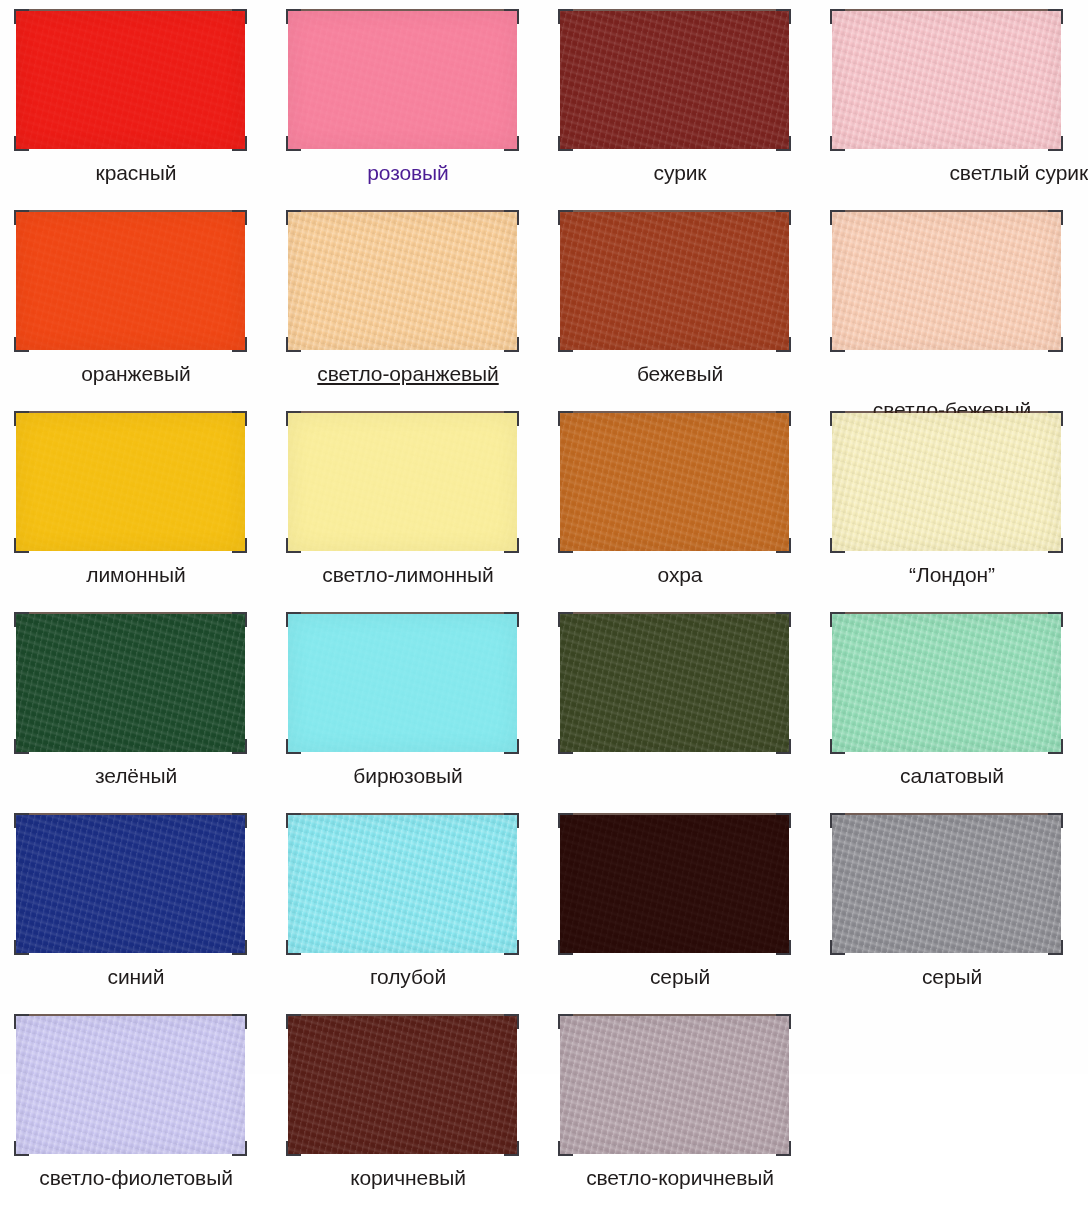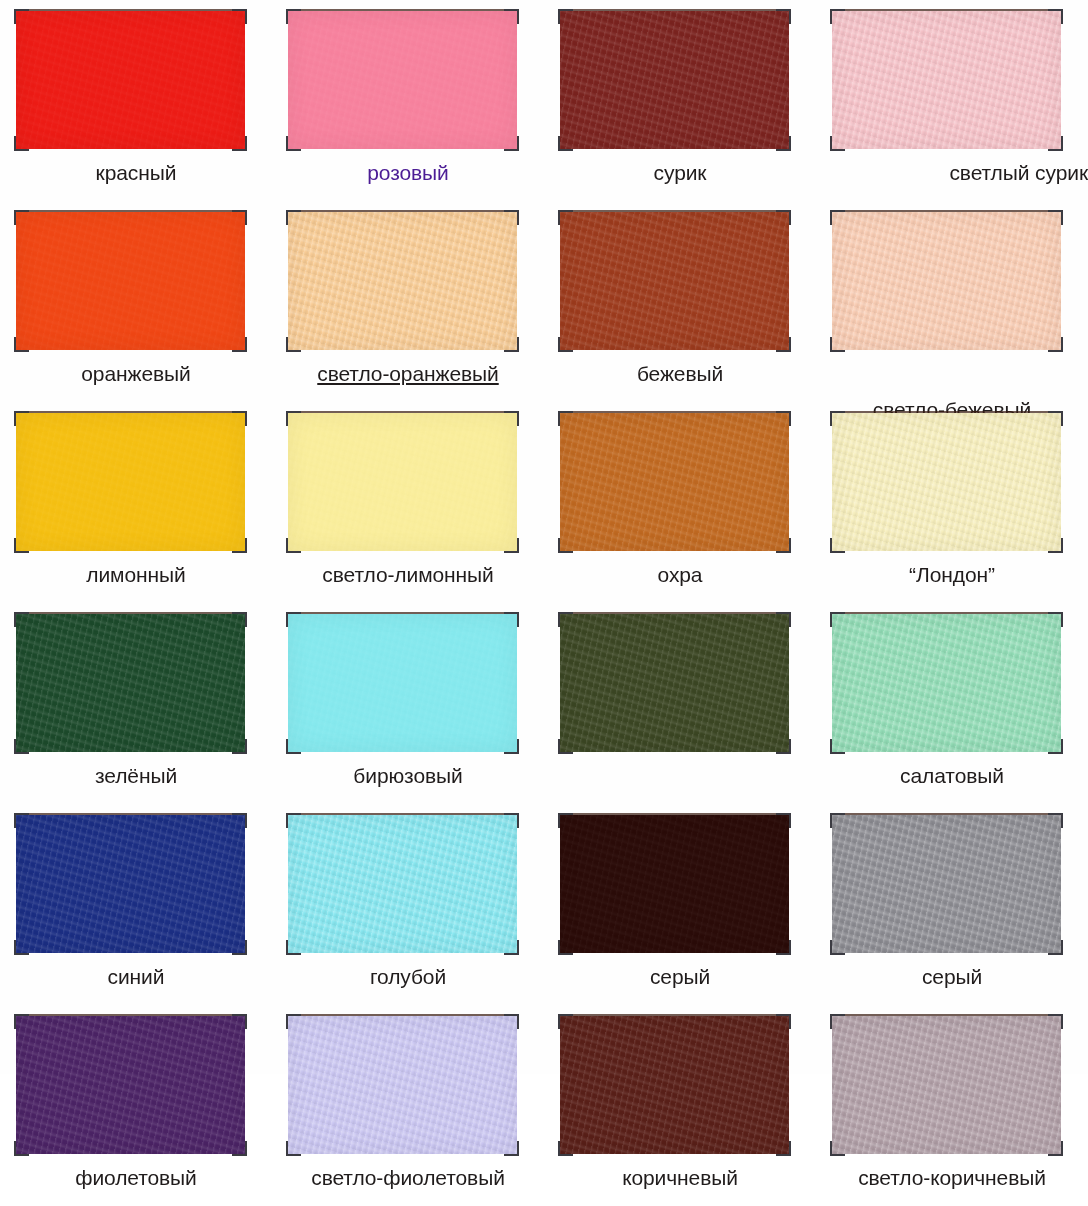--- a/index.html
+++ b/index.html
@@ -578,43 +578,20 @@
         <div class="corner br">
           <span class="h"></span>
           <span class="v"></span>
         </div>
       </div>
       <div class="swatch-label" style="color: rgb(32, 28, 28);">серый</div>
     </div>
     <div class="swatch-cell">
       <div class="chip-wrap">
         <div class="chip-topedge"></div>
-        <div class="chip" title="фиолетовый" style="background-color: rgb(76, 36, 102);"></div>
-        <div class="corner tl">
-          <span class="h"></span>
-          <span class="v"></span>
-        </div>
-        <div class="corner tr">
-          <span class="h"></span>
-          <span class="v"></span>
-        </div>
-        <div class="corner bl">
-          <span class="h"></span>
-          <span class="v"></span>
-        </div>
-        <div class="corner br">
-          <span class="h"></span>
-          <span class="v"></span>
-        </div>
-      </div>
-      <div class="swatch-label" style="color: rgb(32, 28, 28);">фиолетовый</div>
-    </div>
-    <div class="swatch-cell">
-      <div class="chip-wrap">
-        <div class="chip-topedge"></div>
         <div class="chip rough" title="светло-фиолетовый" style="background-color: rgb(203, 199, 242);"></div>
         <div class="corner tl">
           <span class="h"></span>
           <span class="v"></span>
         </div>
         <div class="corner tr">
           <span class="h"></span>
           <span class="v"></span>
         </div>
         <div class="corner bl">

